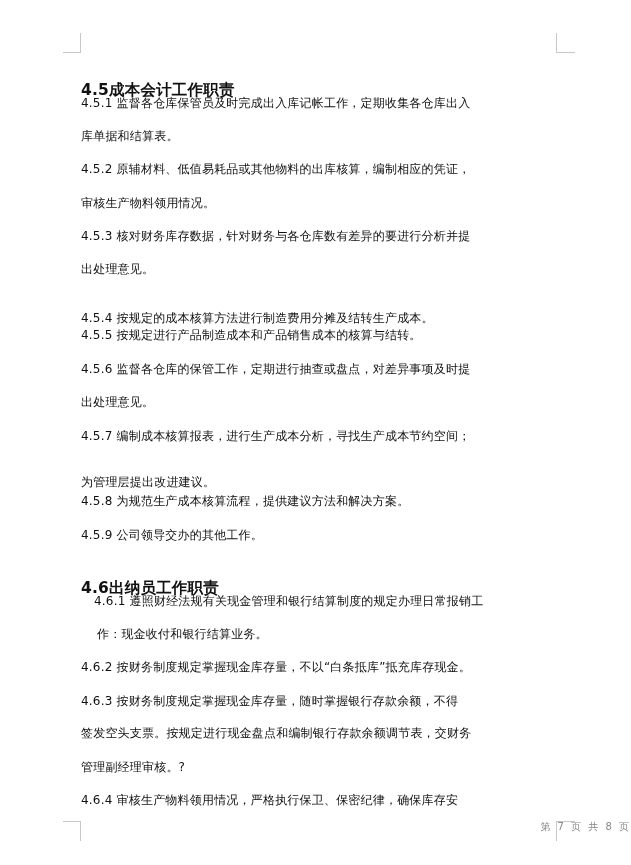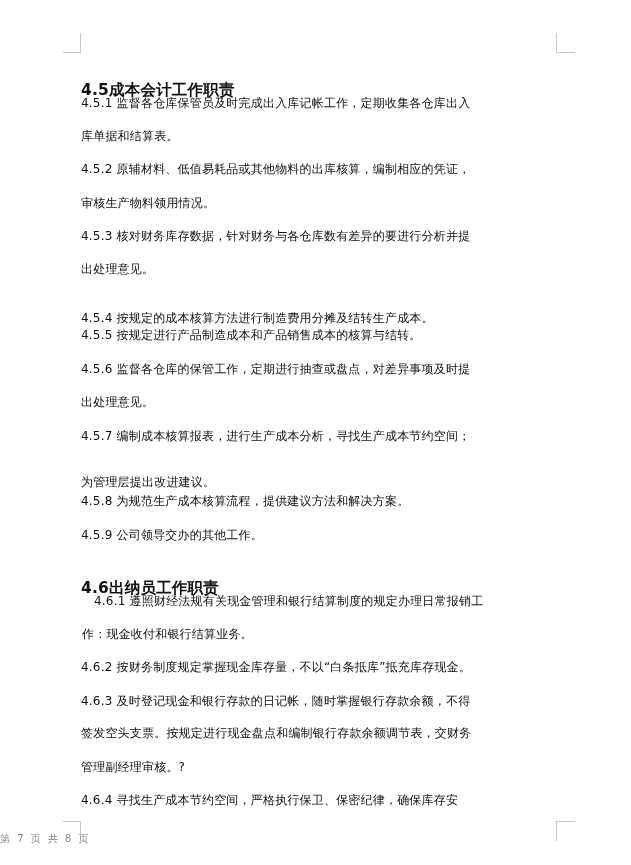--- a/index.html
+++ b/index.html
@@ -9,22 +9,22 @@
     color: #111111;
   }
   .crop { position: absolute; background: #c8c8c8; }
   .page-content { position: absolute; left: 81px; top: 52px; width: 480px; }
   .line {
     position: absolute; left: 0; white-space: nowrap;
     font-size: 12px; line-height: 20px; letter-spacing: 0.2px;
   }
   .heading { font-weight: bold; font-size: 15.5px; margin-top: 20px; }
   .footer {
-    position: absolute; top: 820px; left: 0; width: 631px; text-align: left;
-    font-size: 10px; color: #888888; letter-spacing: 2px; margin-top: 12px;
+    position: absolute; top: 820px; left: 0; width: 631px; text-align: right;
+    font-size: 10px; color: #888888; letter-spacing: 2px;
   }
 </style>
 </head>
 <body>
 
 <div class="crop" style="left:80px;top:33px;width:1px;height:20px;"></div>
 <div class="crop" style="left:63px;top:52px;width:18px;height:1px;"></div>
 <div class="crop" style="left:556px;top:33px;width:1px;height:20px;"></div>
 <div class="crop" style="left:556px;top:52px;width:19px;height:1px;"></div>
 <div class="crop" style="left:63px;top:821px;width:18px;height:1px;"></div>
@@ -43,21 +43,21 @@
     <div class="line" style="top: 240px; left: 0px; margin-top: 16px;">4.5.4 按规定的成本核算方法进行制造费用分摊及结转生产成本。</div>
     <div class="line" style="top: 273px; left: 0px;">4.5.5 按规定进行产品制造成本和产品销售成本的核算与结转。</div>
     <div class="line" style="top: 307px; left: 0px;">4.5.6 监督各仓库的保管工作，定期进行抽查或盘点，对差异事项及时提</div>
     <div class="line" style="top: 340px; left: 0px;">出处理意见。</div>
     <div class="line" style="top: 374px; left: 0px;">4.5.7 编制成本核算报表，进行生产成本分析，寻找生产成本节约空间；</div>
     <div class="line" style="top: 420px; left: 0px;">为管理层提出改进建议。</div>
     <div class="line" style="top: 439px; left: 0px;">4.5.8 为规范生产成本核算流程，提供建议方法和解决方案。</div>
     <div class="line" style="top: 473px; left: 0px;">4.5.9 公司领导交办的其他工作。</div>
     <div class="line heading" style="top: 506px; left: 0px;">4.6出纳员工作职责</div>
     <div class="line" style="top: 539px; left: 3px; margin-left: 10px;">4.6.1 遵照财经法规有关现金管理和银行结算制度的规定办理日常报销工</div>
-    <div class="line" style="top: 572px; left: 1px;">作：现金收付和银行结算业务。</div>
+    <div class="line" style="top: 572px; left: 16px;">作：现金收付和银行结算业务。</div>
     <div class="line" style="top: 605px; left: 0px; text-align: right;">4.6.2 按财务制度规定掌握现金库存量，不以“白条抵库”抵充库存现金。</div>
-    <div class="line" style="top: 639px; left: 0px;">4.6.3 及时登记现金和银行存款的日记帐，随时掌握银行存款余额，不得</div>
+    <div class="line" style="top: 639px; left: 0px;">4.6.3 按财务制度规定掌握现金库存量，随时掌握银行存款余额，不得</div>
     <div class="line" style="top: 672px; left: 0px; font-family: Liberation Mono, monospace;">签发空头支票。按规定进行现金盘点和编制银行存款余额调节表，交财务</div>
     <div class="line" style="top: 705px; left: 0px;">管理副经理审核。?</div>
-    <div class="line" style="top: 738px; left: 0px;">4.6.4 寻找生产成本节约空间，严格执行保卫、保密纪律，确保库存安</div>
+    <div class="line" style="top: 738px; left: 0px;">4.6.4 审核生产物料领用情况，严格执行保卫、保密纪律，确保库存安</div>
   </div>
 
 <div class="footer">第 7 页 共 8 页</div>
 
 </body></html>

